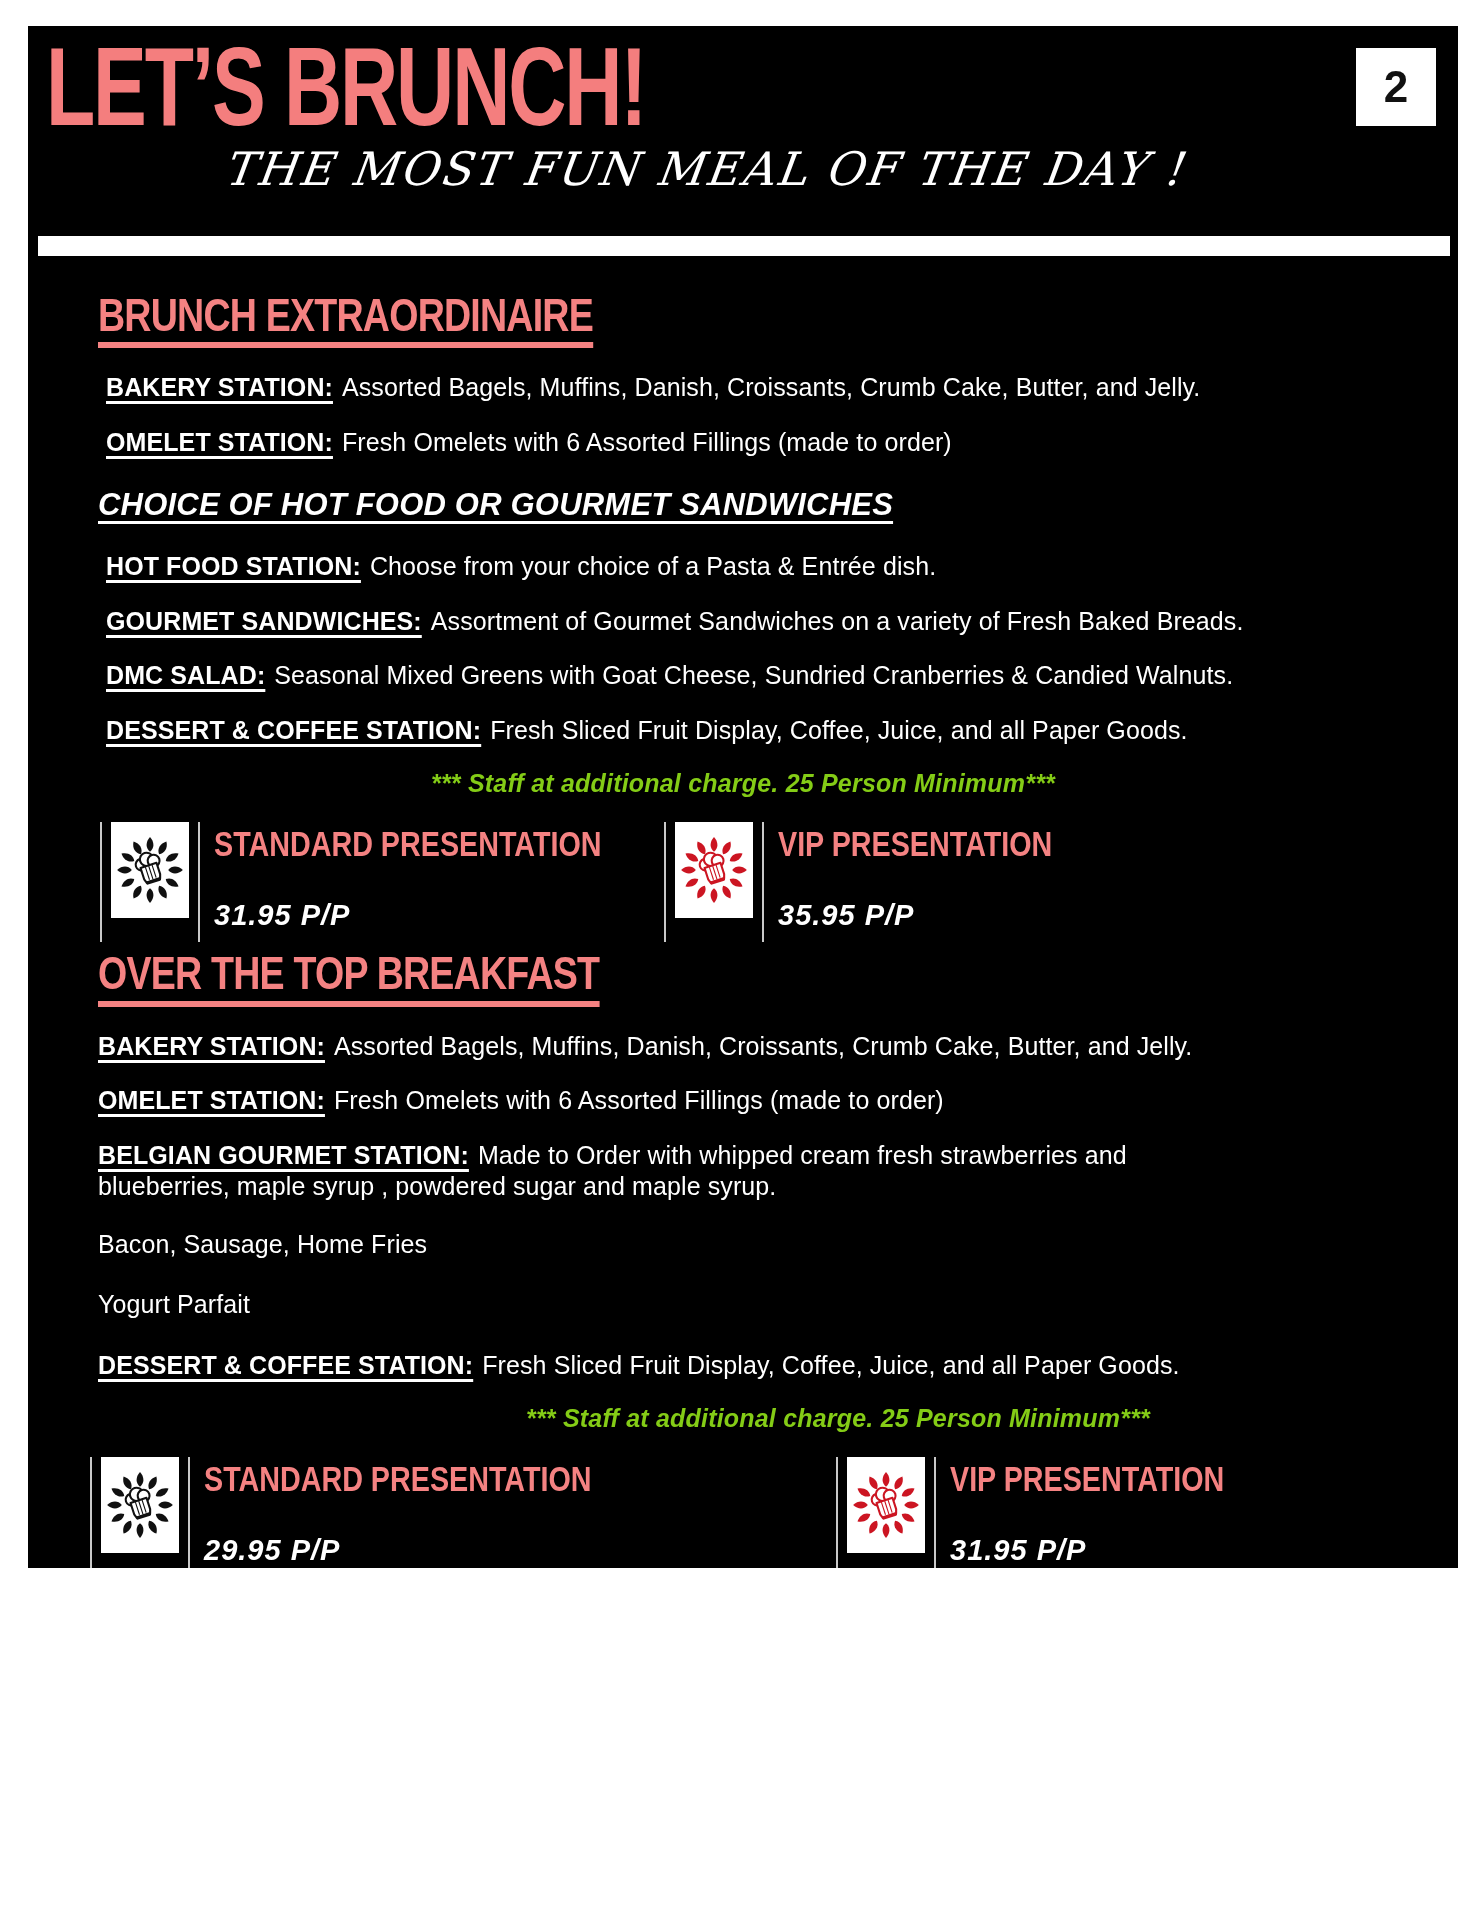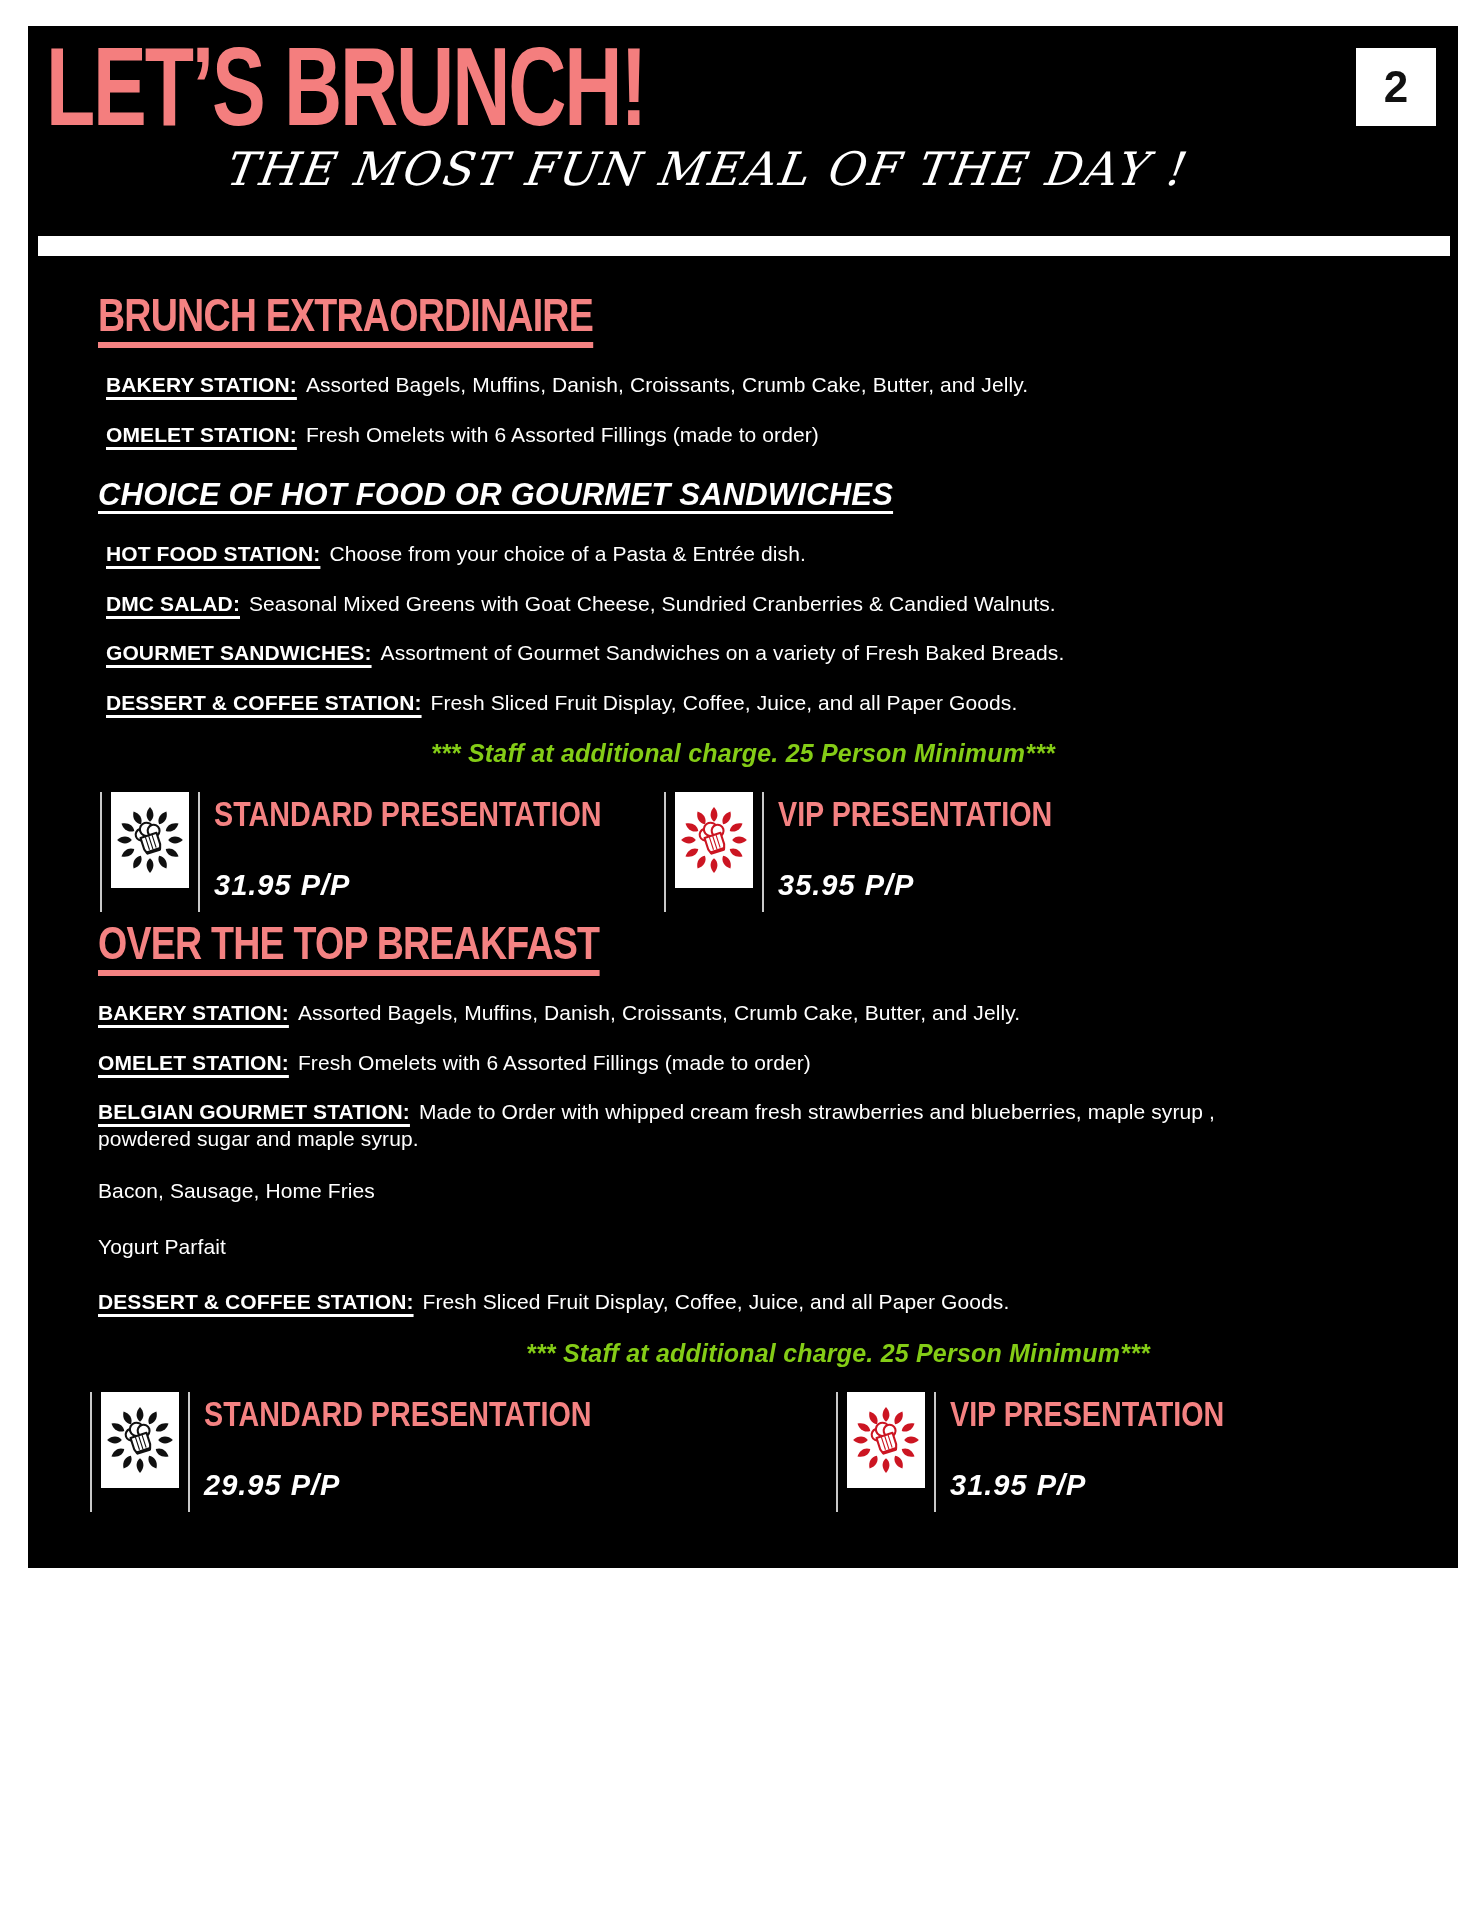--- a/index.html
+++ b/index.html
@@ -18,21 +18,21 @@
   .page-num { position:absolute; right:22px; top:22px; width:80px; height:78px; background:#fff;
     color:#111; font-size:44px; font-weight:bold; display:flex; align-items:center; justify-content:center; }
   .divider { position:absolute; left:10px; right:8px; top:210px; height:20px; background:#fff; }
 
   
   .content { position:absolute; left:0; right:0; top:230px; padding:34px 48px 0 48px; }
   .sec-h { display:inline-block; font-size:47px; font-weight:bold; color:#f48282; letter-spacing:-1px;
     white-space:nowrap; transform:scaleX(.80); transform-origin:left center;
     border-bottom:6px solid #f48282; padding-bottom:3px; line-height:1.05; }
   .h-wrap { margin:0 0 24px 22px; }
-  .line { font-size:21px; line-height:1.26; margin:0 0 23px 30px; color:#fff; letter-spacing:.1px; }
+  .line { font-size:25px; line-height:1.26; margin:0 0 23px 30px; color:#fff; letter-spacing:.1px; }
   .line .lbl { font-weight:bold; text-decoration:underline; text-underline-offset:5px; text-decoration-thickness:2.5px; }
   .line .txt { margin-left:9px; }
   .belgian { max-width:1135px; margin-bottom:26px; }
   .plain { margin-bottom:29px; }
   .subhead { display:inline-block; font-size:31px; font-weight:bold; font-style:italic; color:#fff;
     text-decoration:underline; text-underline-offset:6px; text-decoration-thickness:2.5px;
     margin:6px 0 28px 22px; letter-spacing:.2px; }
   .note { font-size:25px; font-weight:bold; font-style:italic; color:#84cc16; text-align:center;
     margin:4px 0 18px 0; letter-spacing:.2px; }
   .note.shift { transform:translateX(95px); }
@@ -156,24 +156,24 @@
       <div class="line">
         <span class="lbl">OMELET STATION:</span><span class="txt">Fresh Omelets with 6 Assorted Fillings (made to order)</span>
       </div>
 
       <div><span class="subhead">CHOICE OF HOT FOOD OR GOURMET SANDWICHES</span></div>
 
       <div class="line">
         <span class="lbl">HOT FOOD STATION:</span><span class="txt">Choose from your choice of a Pasta &amp; Entrée dish.</span>
       </div>
       <div class="line">
+        <span class="lbl">GOURMET SANDWICHES:</span><span class="txt">Assortment of Gourmet Sandwiches on a variety of Fresh Baked Breads.</span>
+      </div>
+      <div class="line">
         <span class="lbl">DMC SALAD:</span><span class="txt">Seasonal Mixed Greens with Goat Cheese, Sundried Cranberries &amp; Candied Walnuts.</span>
-      </div>
-      <div class="line">
-        <span class="lbl">GOURMET SANDWICHES:</span><span class="txt">Assortment of Gourmet Sandwiches on a variety of Fresh Baked Breads.</span>
       </div>
       <div class="line">
         <span class="lbl">DESSERT &amp; COFFEE STATION:</span><span class="txt">Fresh Sliced Fruit Display, Coffee, Juice, and all Paper Goods.</span>
       </div>
 
       <div class="note">*** Staff at additional charge. 25 Person Minimum***</div>
 
       <div class="pres-row">
         <div class="pres" style="left:24px">
           <div class="rail">

